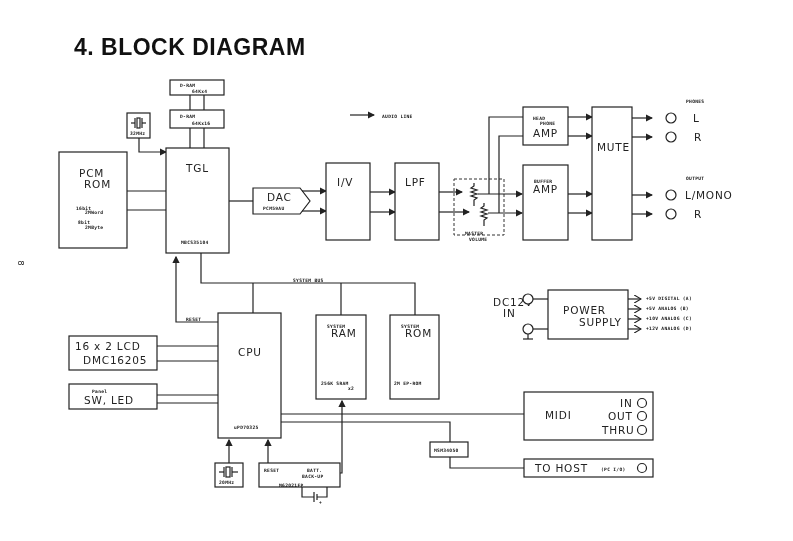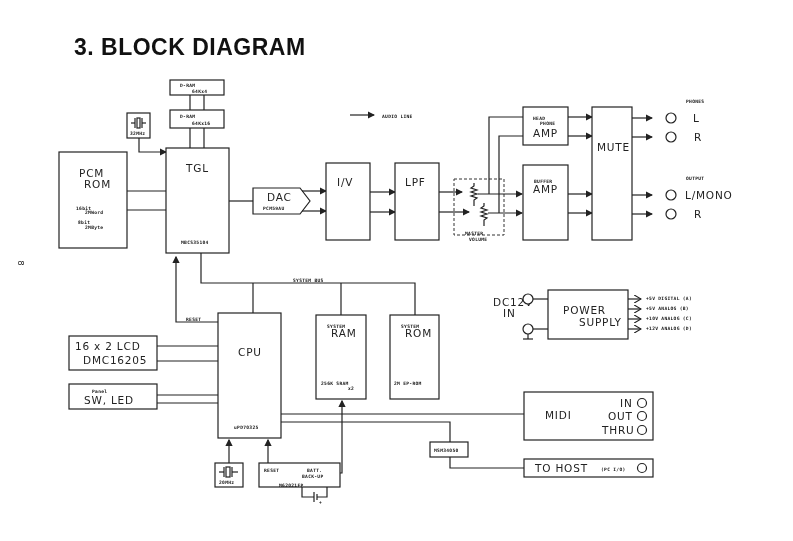--- a/index.html
+++ b/index.html
@@ -11,21 +11,21 @@
   .ln { fill: none; stroke: #222; stroke-width: 1.2; }
   .dash { fill: none; stroke: #333; stroke-width: 1; stroke-dasharray: 3 2; }
   .big { font-family: "DejaVu Sans", sans-serif; font-size: 10.5px; fill: #222; letter-spacing: 0.8px; }
   .sm { font-family: "DejaVu Sans Mono", monospace; font-size: 4.6px; fill: #111; font-weight: bold; letter-spacing: 0.3px; }
   .jack { fill: #fff; stroke: #222; stroke-width: 1.2; }
   .arrowhead { fill: #222; }
 </style>
 </head>
 <body>
 
-<div id="title">3. BLOCK DIAGRAM</div>
+<div id="title">4. BLOCK DIAGRAM</div>
 <div id="pagenum">8</div>
 
 <svg width="793" height="541" viewBox="0 0 793 541">
   <defs>
     <marker id="ah" markerWidth="6" markerHeight="6" refX="5" refY="3" orient="auto">
       <path d="M0,0 L6,3 L0,6 z" class="arrowhead"></path>
     </marker>
     <marker id="oa" markerWidth="7" markerHeight="7" refX="6" refY="3.5" orient="auto">
       <path d="M0,0 L6,3.5 L0,7" fill="none" stroke="#222" stroke-width="1"></path>
     </marker>

